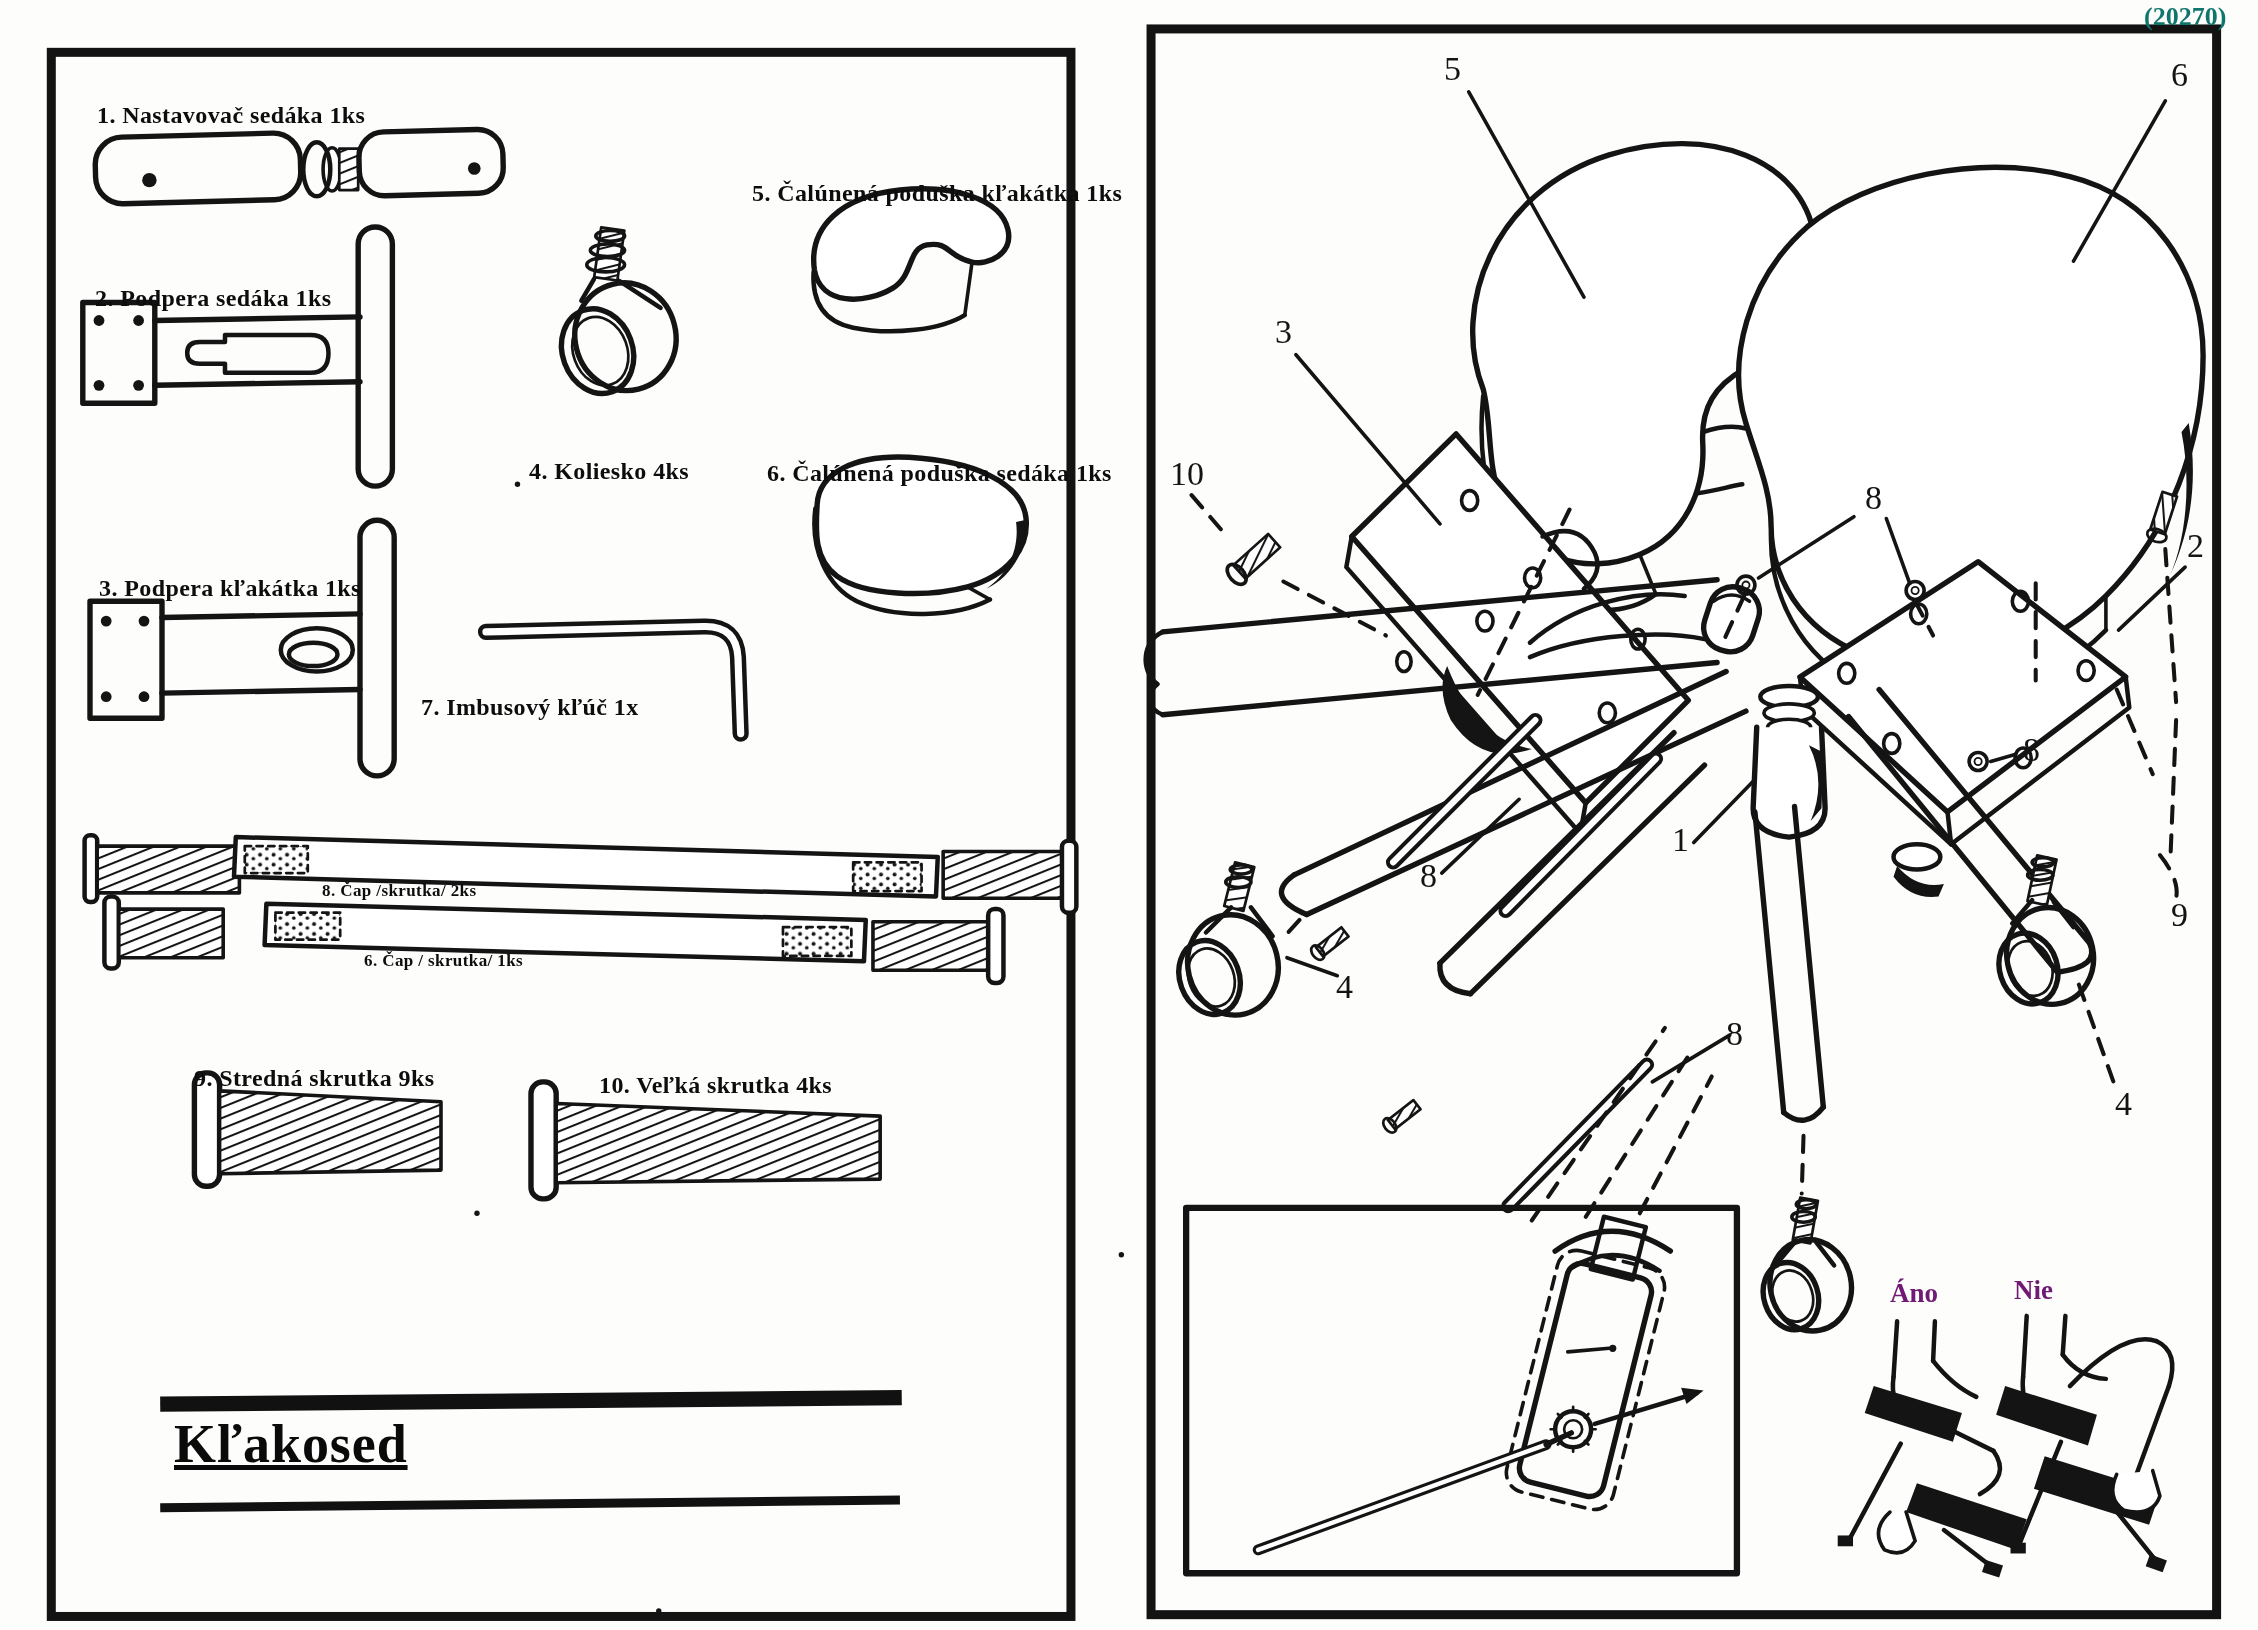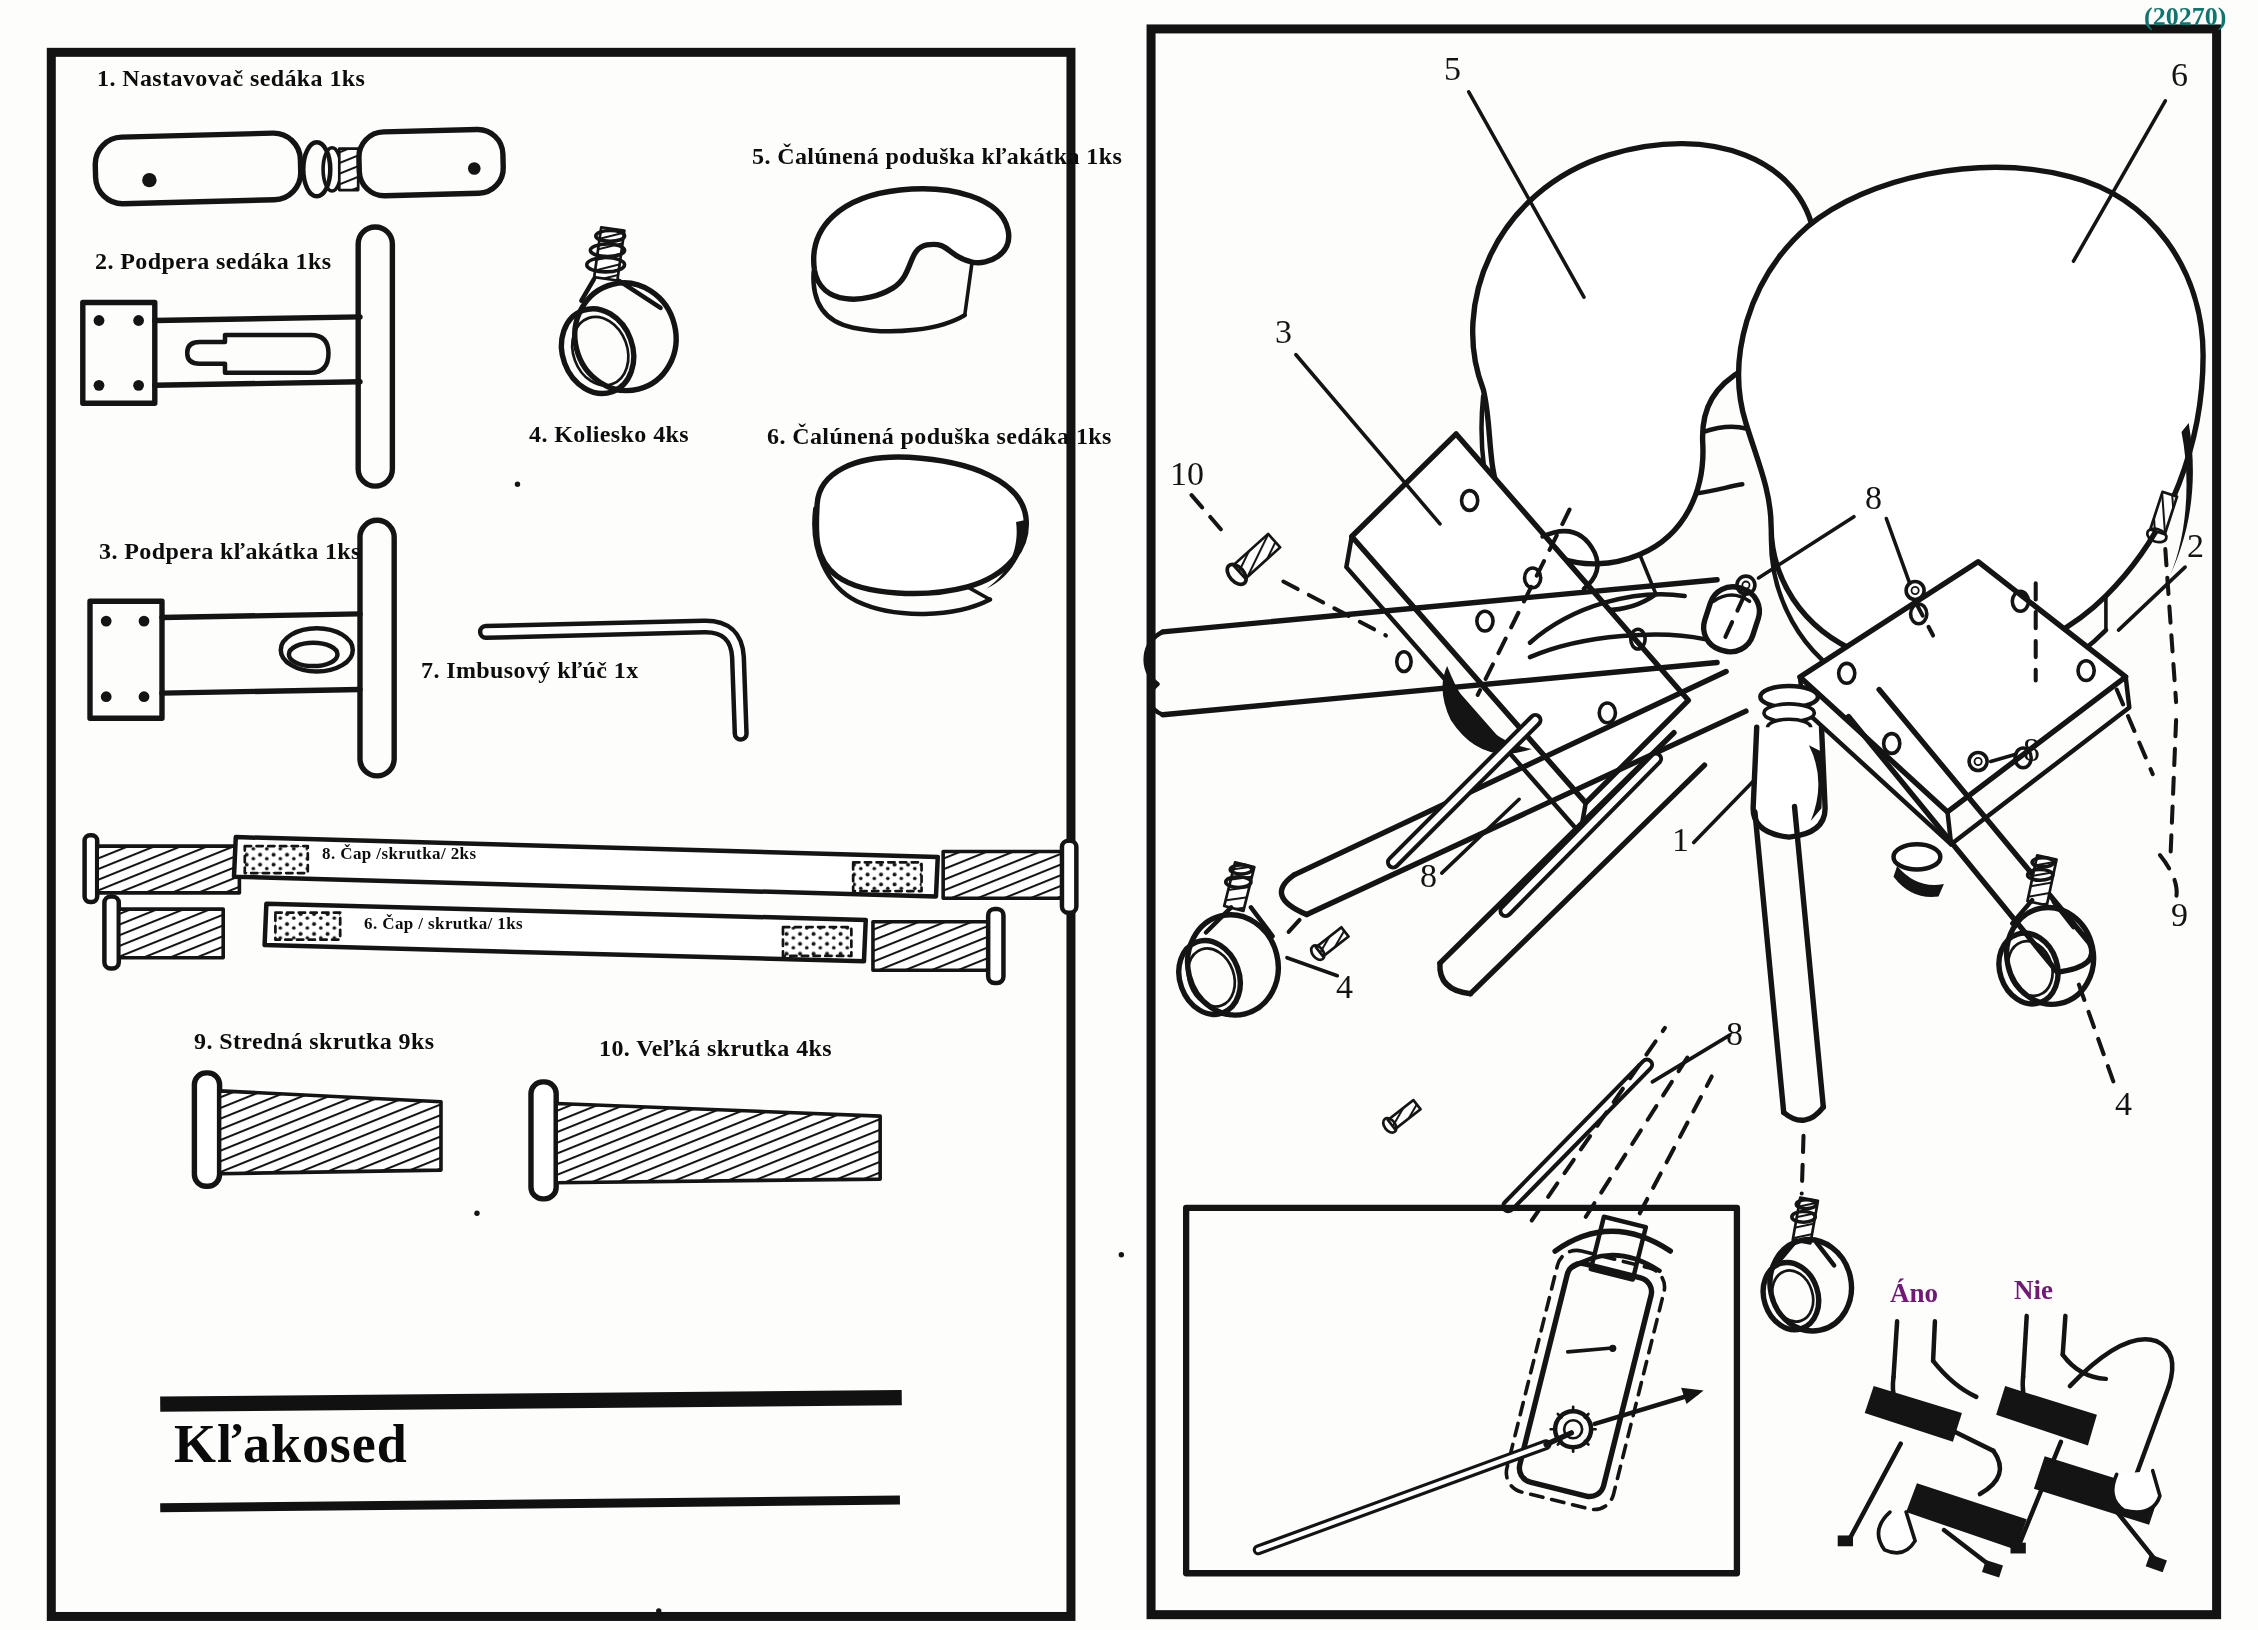--- a/index.html
+++ b/index.html
@@ -1,21 +1,21 @@
 <!DOCTYPE html>
 <html style="font-size:14.4px"><head>
 <meta charset="utf-8">
 <style>
   html,body{margin:0;padding:0;background:#ffffff;}
   #stage{position:relative;width:2258px;height:1631px;background:#fdfdfc;overflow:hidden;
          font-family:"Liberation Serif",serif;color:#111;}
   svg{position:absolute;left:0;top:0;}
-  .lbl{position:absolute;font:700 24px "Liberation Serif",serif;color:#0d0d0d;white-space:nowrap;letter-spacing:0.4px;}
+  .lbl{position:absolute;font:700 24px "Liberation Serif",serif;color:#0d0d0d;white-space:nowrap;letter-spacing:0.4px;margin-top:37px;}
   .lbl-sm{font-size:17px;}
-  .title{position:absolute;font:700 54px "Liberation Serif",serif;color:#0a0a0a;letter-spacing:0.9px;}
+  .title{position:absolute;font:700 54px "Liberation Serif",serif;color:#0a0a0a;letter-spacing:0.9px;text-decoration:underline;}
   .code{position:absolute;font:700 26px "Liberation Serif",serif;color:#0f766e;}
   .callout{position:absolute;font:400 34px "Liberation Serif",serif;color:#141414;}
   .posture{position:absolute;font:700 27px "Liberation Serif",serif;color:#701a75;}
 </style>
 </head>
 <body>
 
 <div id="stage">
 
 <svg width="2258" height="1631" viewBox="0 0 2509 1812">

